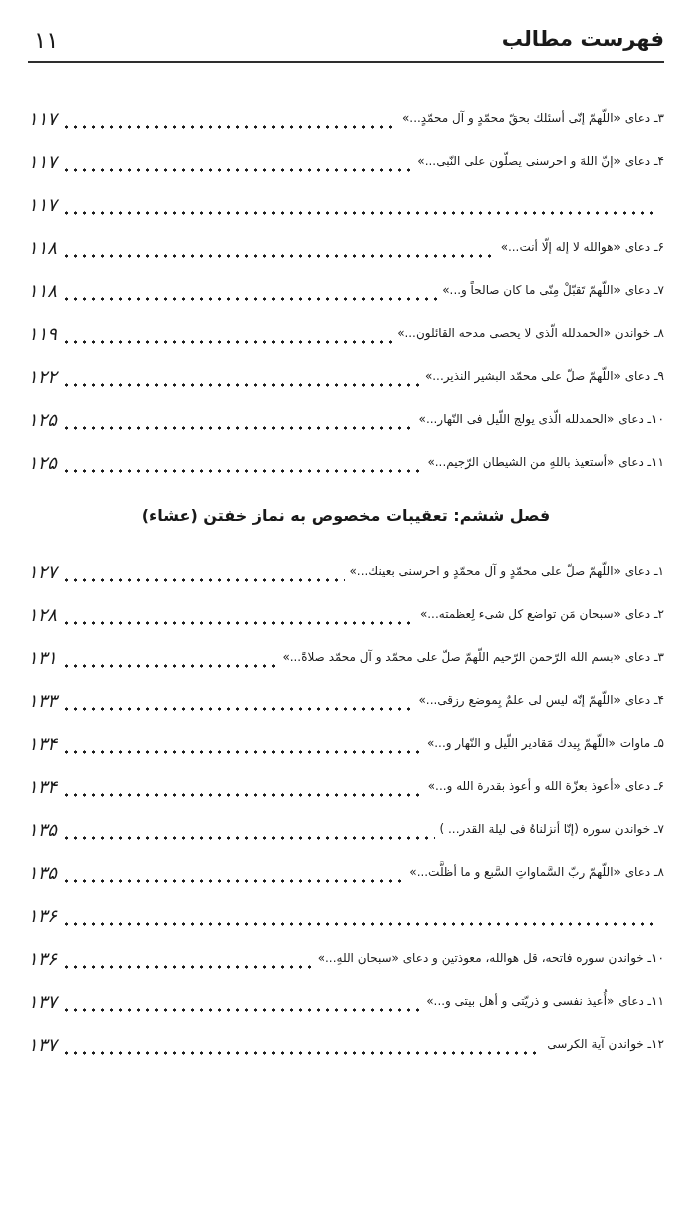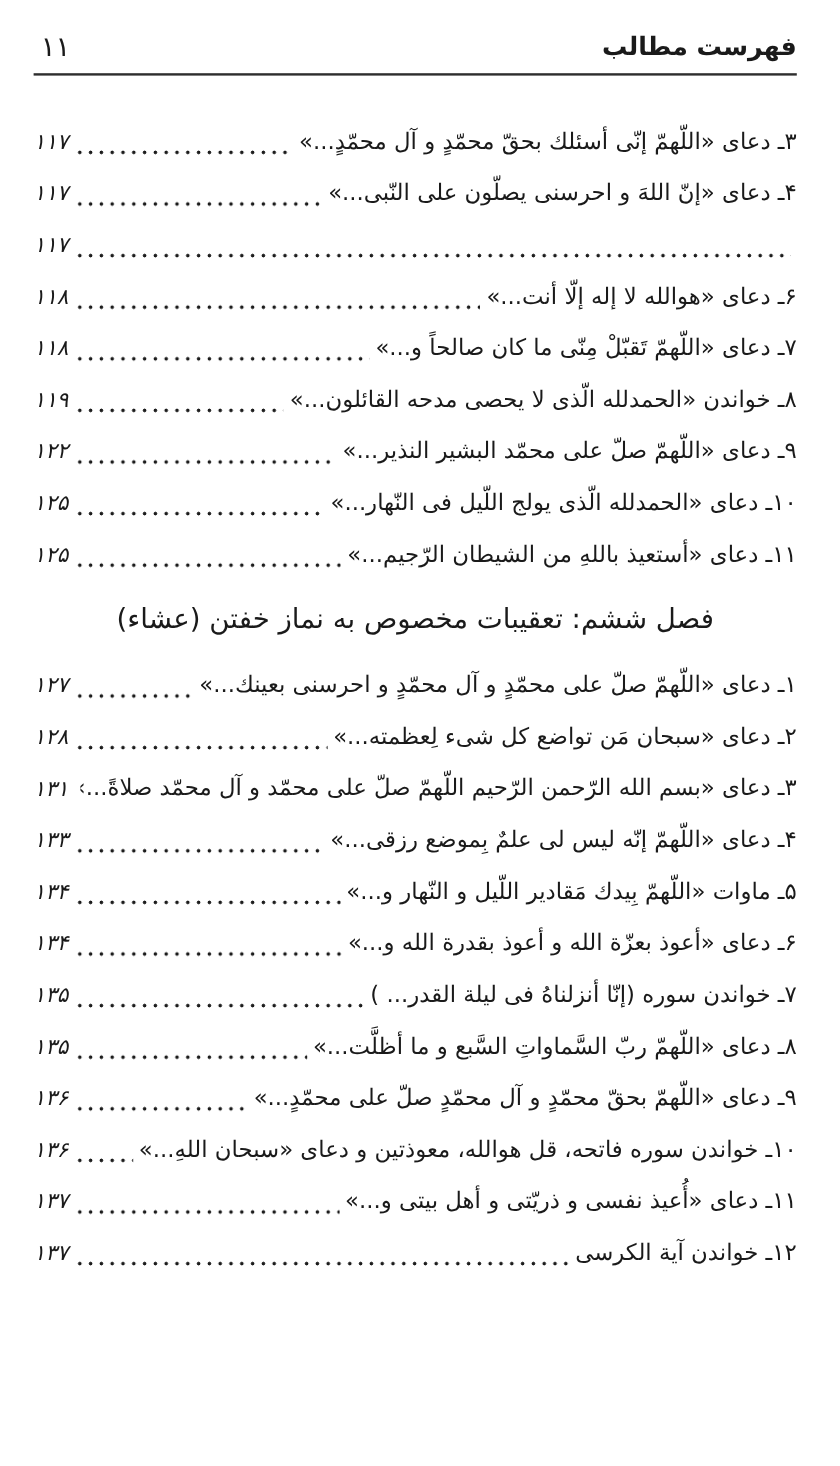--- a/index.html
+++ b/index.html
@@ -50,43 +50,43 @@
     direction: rtl;
     align-items: stretch;
     height: 43px;
     overflow: hidden;
   }
   .entry-text {
     flex: 0 1 auto;
     min-width: 0;
     overflow: hidden;
     white-space: nowrap;
-    font-size: 19px;
+    font-size: 12px;
     line-height: 43px;
   }
   .leader {
     flex: 1 1 0;
     min-width: 0;
     margin: 0 5px;
     background-image: radial-gradient(circle, #1c1c1c 1.4px, transparent 1.75px);
     background-size: 9px 4px;
     background-repeat: repeat-x;
     background-position: left bottom 11px;
   }
   .page-num {
     flex: 0 0 auto;
     font-size: 18px;
     line-height: 43px;
     font-style: italic;
   }
   .section-heading {
     margin: 12px 0 14px 0;
     text-align: center;
-    font-size: 23px;
-    font-weight: normal;
+    font-size: 16px;
+    font-weight: bold;
     line-height: 40px;
   }
 </style>
 </head>
 <body>
 
 <div class="page">
 
   <header class="page-header">
     <span class="page-title">فهرست مطالب</span>
@@ -173,21 +173,20 @@
         <span class="entry-text">۷ـ خواندن سوره (إنّا أنزلناهُ فى ليلة القدر... )</span>
         <span class="leader"></span>
         <span class="page-num">۱۳۵</span>
       </div>
       <div class="toc-row">
         <span class="entry-text">۸ـ دعاى «اللّهمّ ربّ السَّماواتِ السَّبع و ما أظلَّت...»</span>
         <span class="leader"></span>
         <span class="page-num">۱۳۵</span>
       </div>
       <div class="toc-row">
-        <span class="entry-text">۹ـ دعاى «اللّهمّ بحقّ محمّدٍ و آل محمّدٍ صلّ على محمّدٍ...»</span>
         <span class="leader"></span>
         <span class="page-num">۱۳۶</span>
       </div>
       <div class="toc-row">
         <span class="entry-text">۱۰ـ خواندن سوره فاتحه، قل هوالله، معوذتين و دعاى «سبحان اللهِ...»</span>
         <span class="leader"></span>
         <span class="page-num">۱۳۶</span>
       </div>
       <div class="toc-row">
         <span class="entry-text">۱۱ـ دعاى «أُعيذ نفسى و ذريّتى و أهل بيتى و...»</span>

